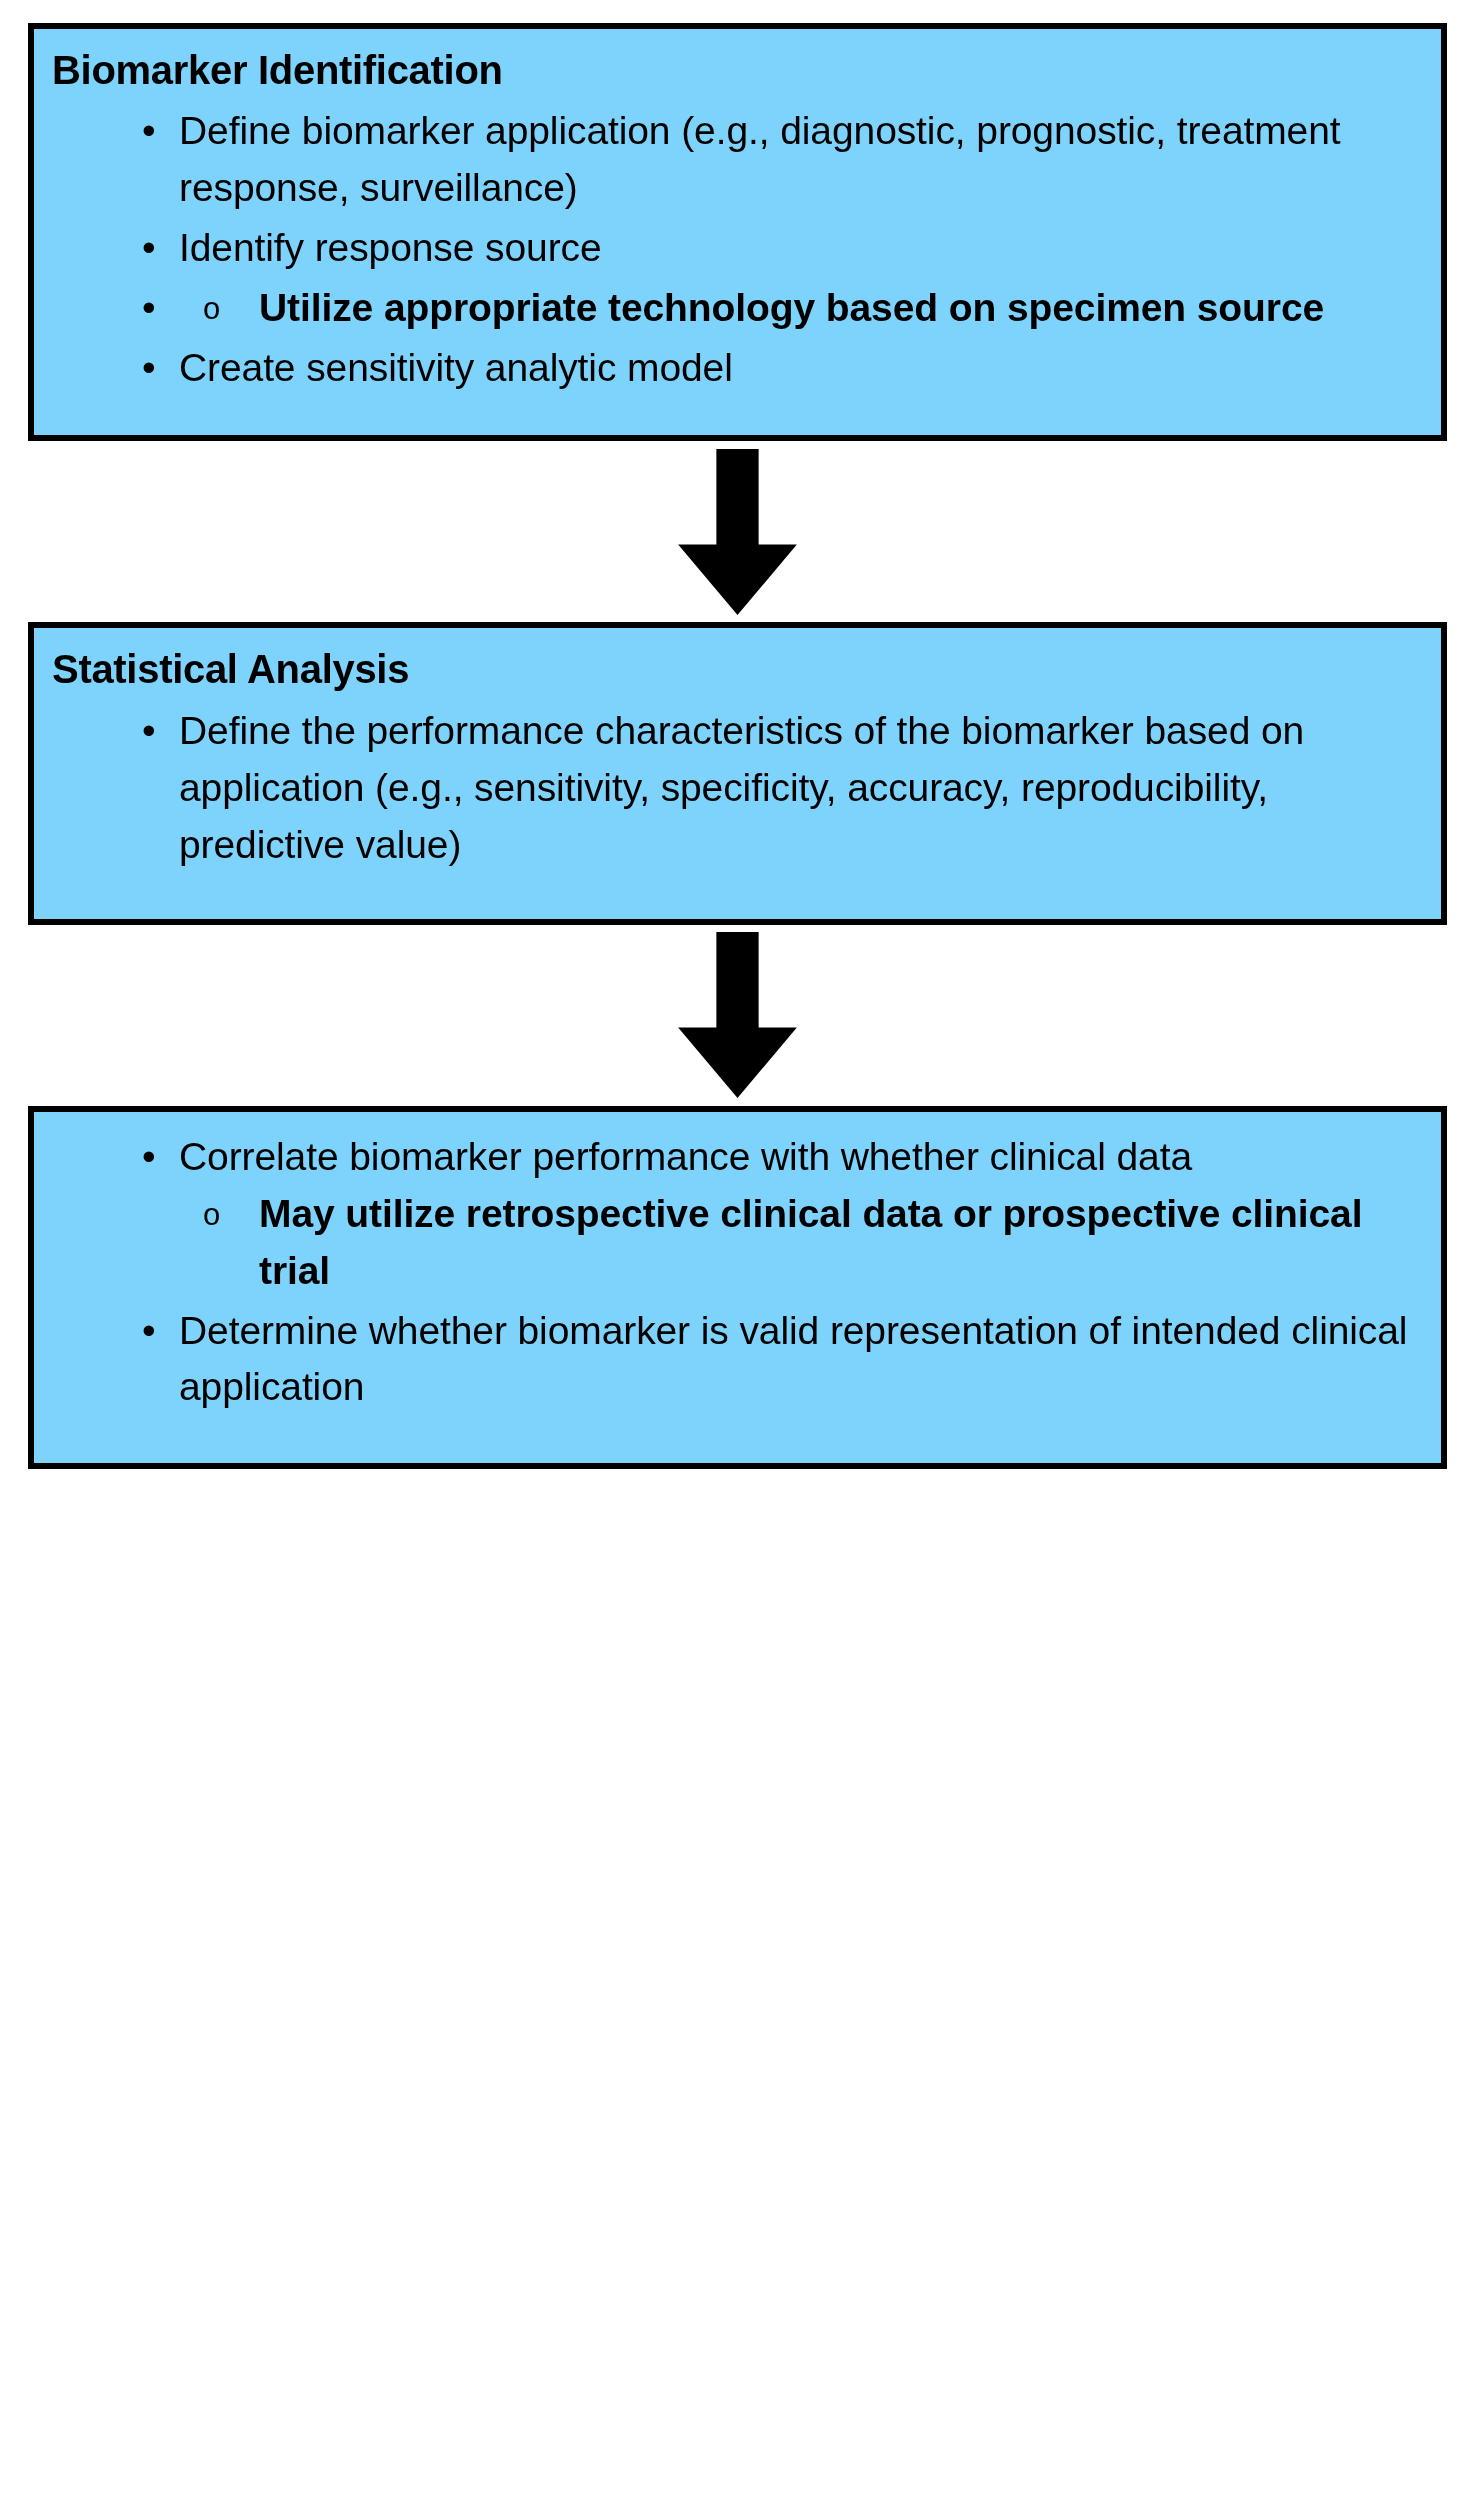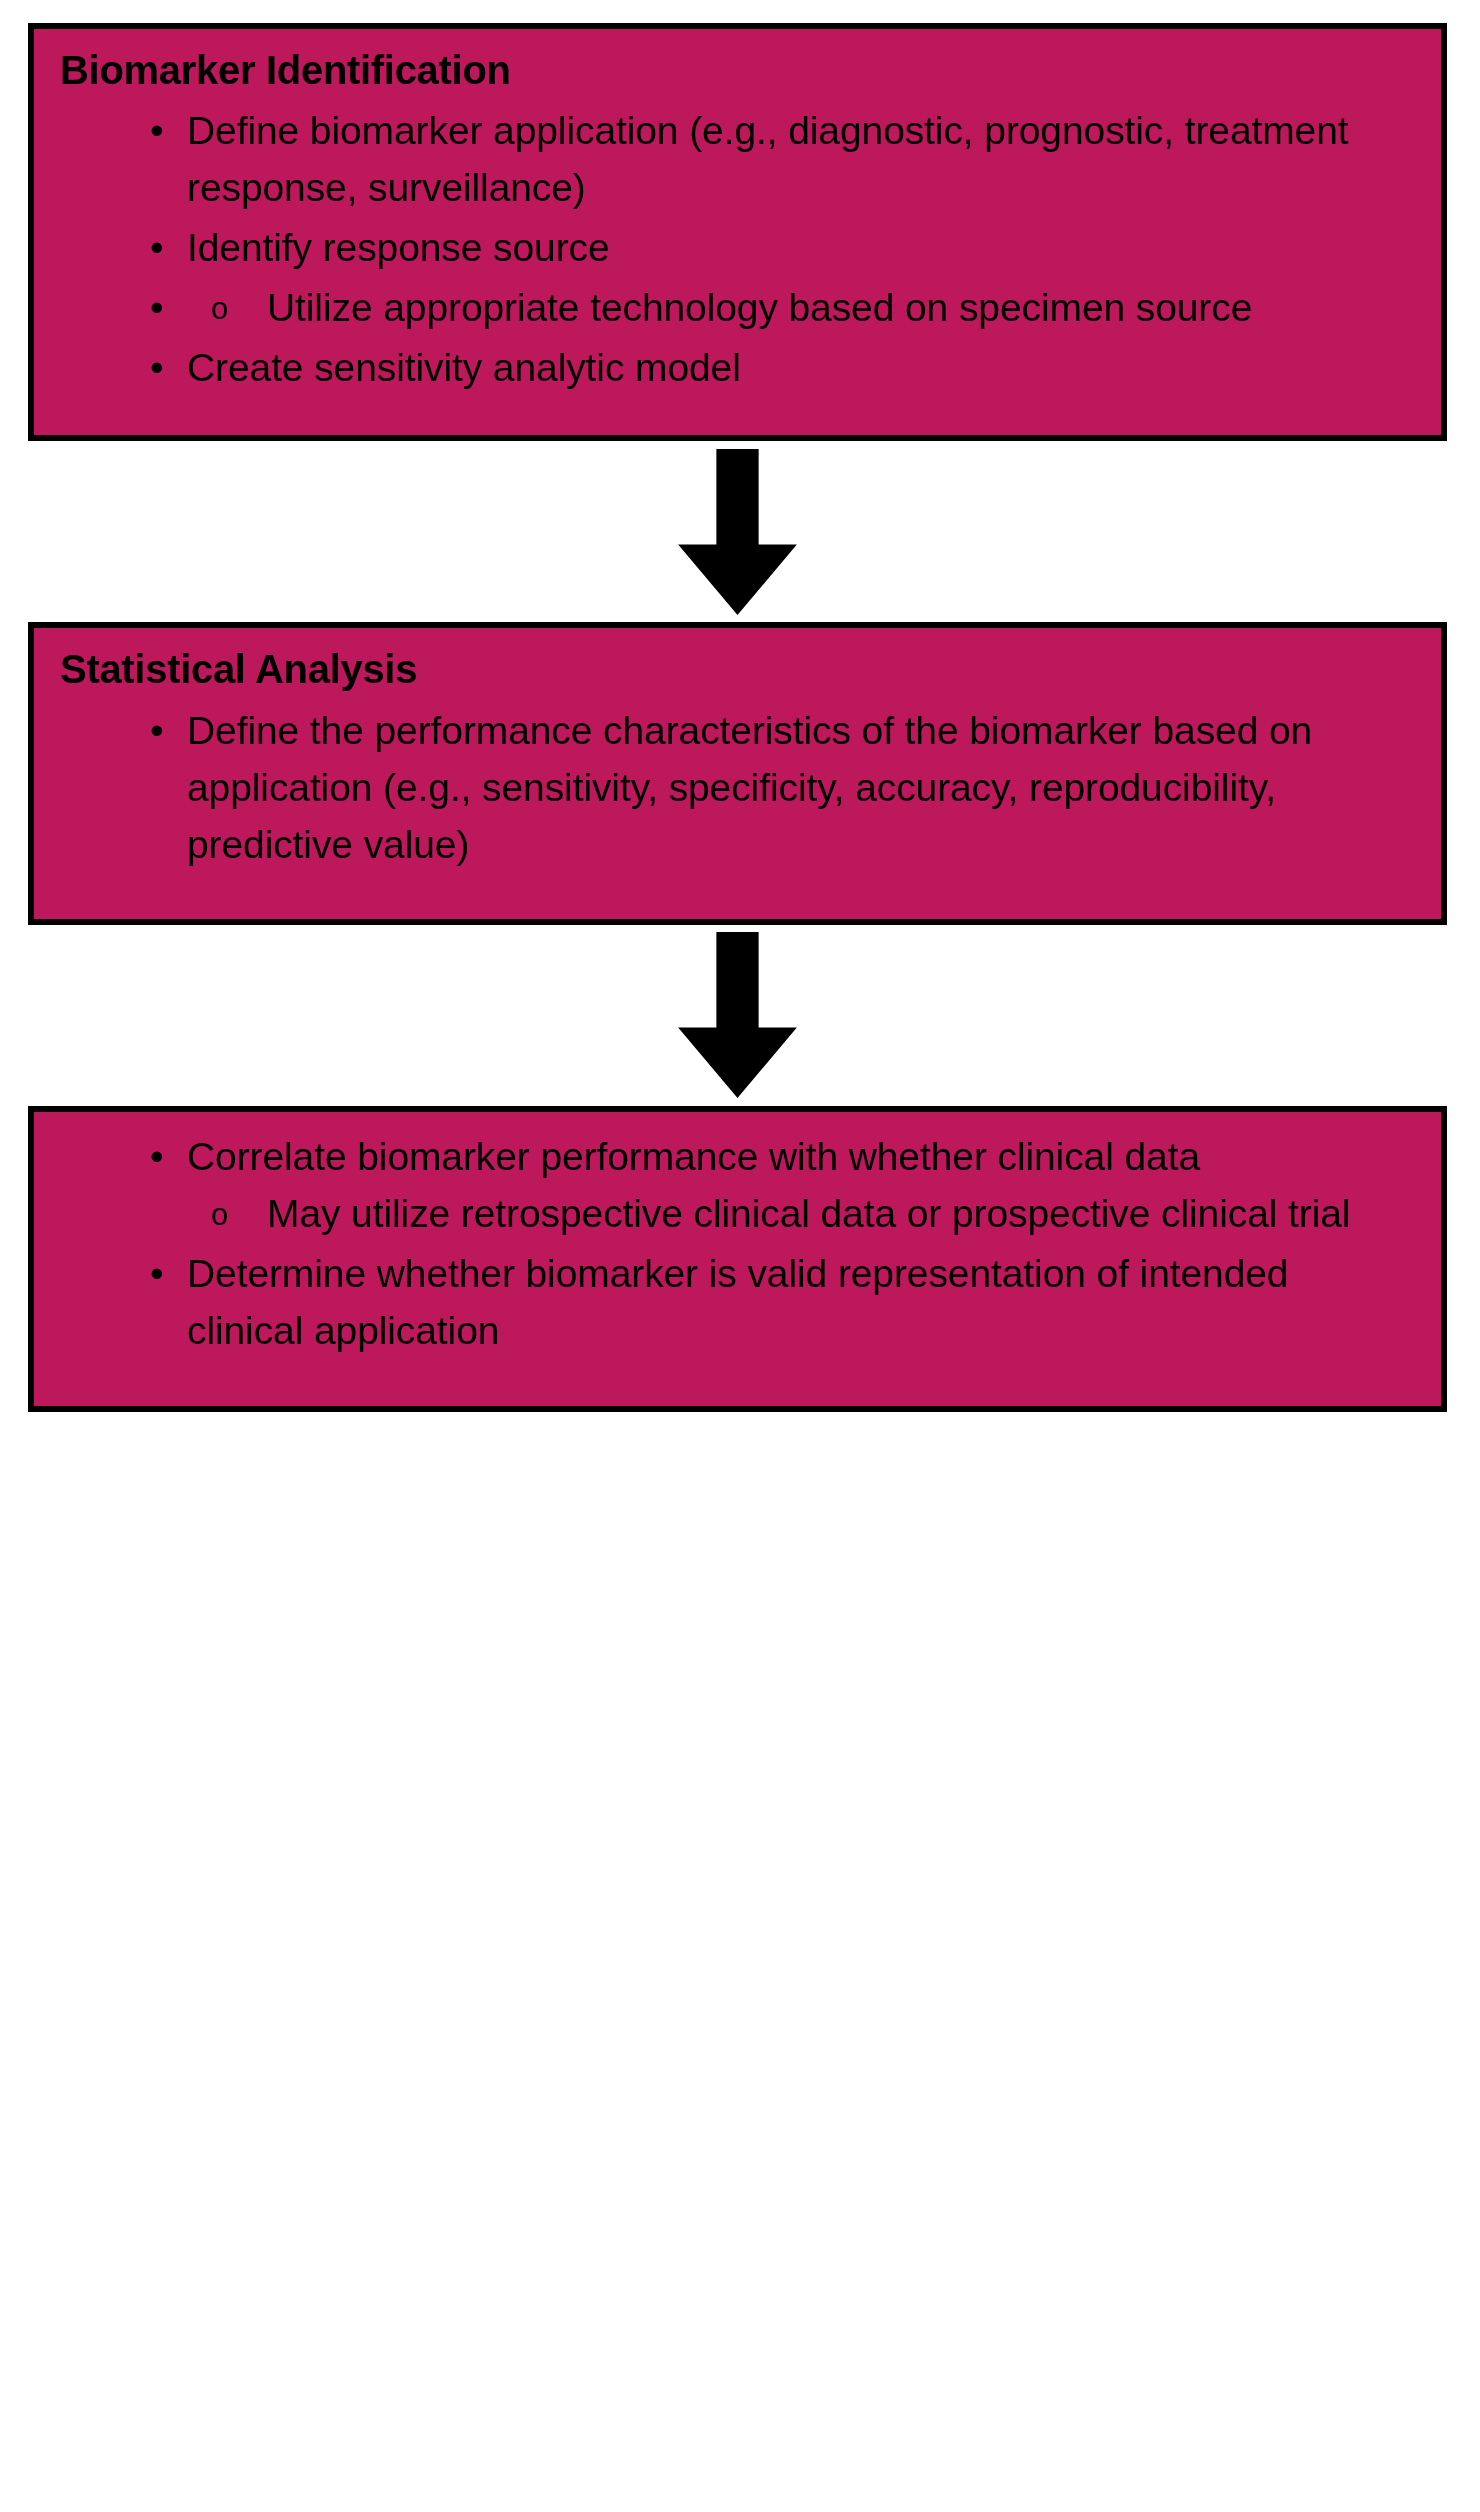--- a/index.html
+++ b/index.html
@@ -21,22 +21,22 @@
   }
   .flow {
     position: absolute;
     left: 28px;
     top: 0;
     width: 1419px;
   }
   .stage-box {
     box-sizing: border-box;
     border: 6px solid #000000;
-    background: #be185d;
-    padding: 17px 26px 23px 26px;
+    background: #7dd3fc;
+    padding: 17px 26px 23px 18px;
   }
   .stage-title {
     font-size: 40px;
     font-weight: bold;
     line-height: 1.22;
     letter-spacing: -0.3px;
     margin: 0 0 9px 0;
     color: #000000;
   }
   ul.bullets {
@@ -87,20 +87,21 @@
     font-size: 31px;
     line-height: 1.84;
     color: #000000;
   }
   .subbullet-text {
     display: block;
     font-size: 39px;
     line-height: 1.46;
     color: #000000;
     letter-spacing: -0.1px;
+    font-weight: bold;
   }
   .arrow-wrap {
     display: flex;
     justify-content: center;
     align-items: center;
   }
   .arrow-svg {
     display: block;
   }
   .spacer-top   { height: 22.6px; }

